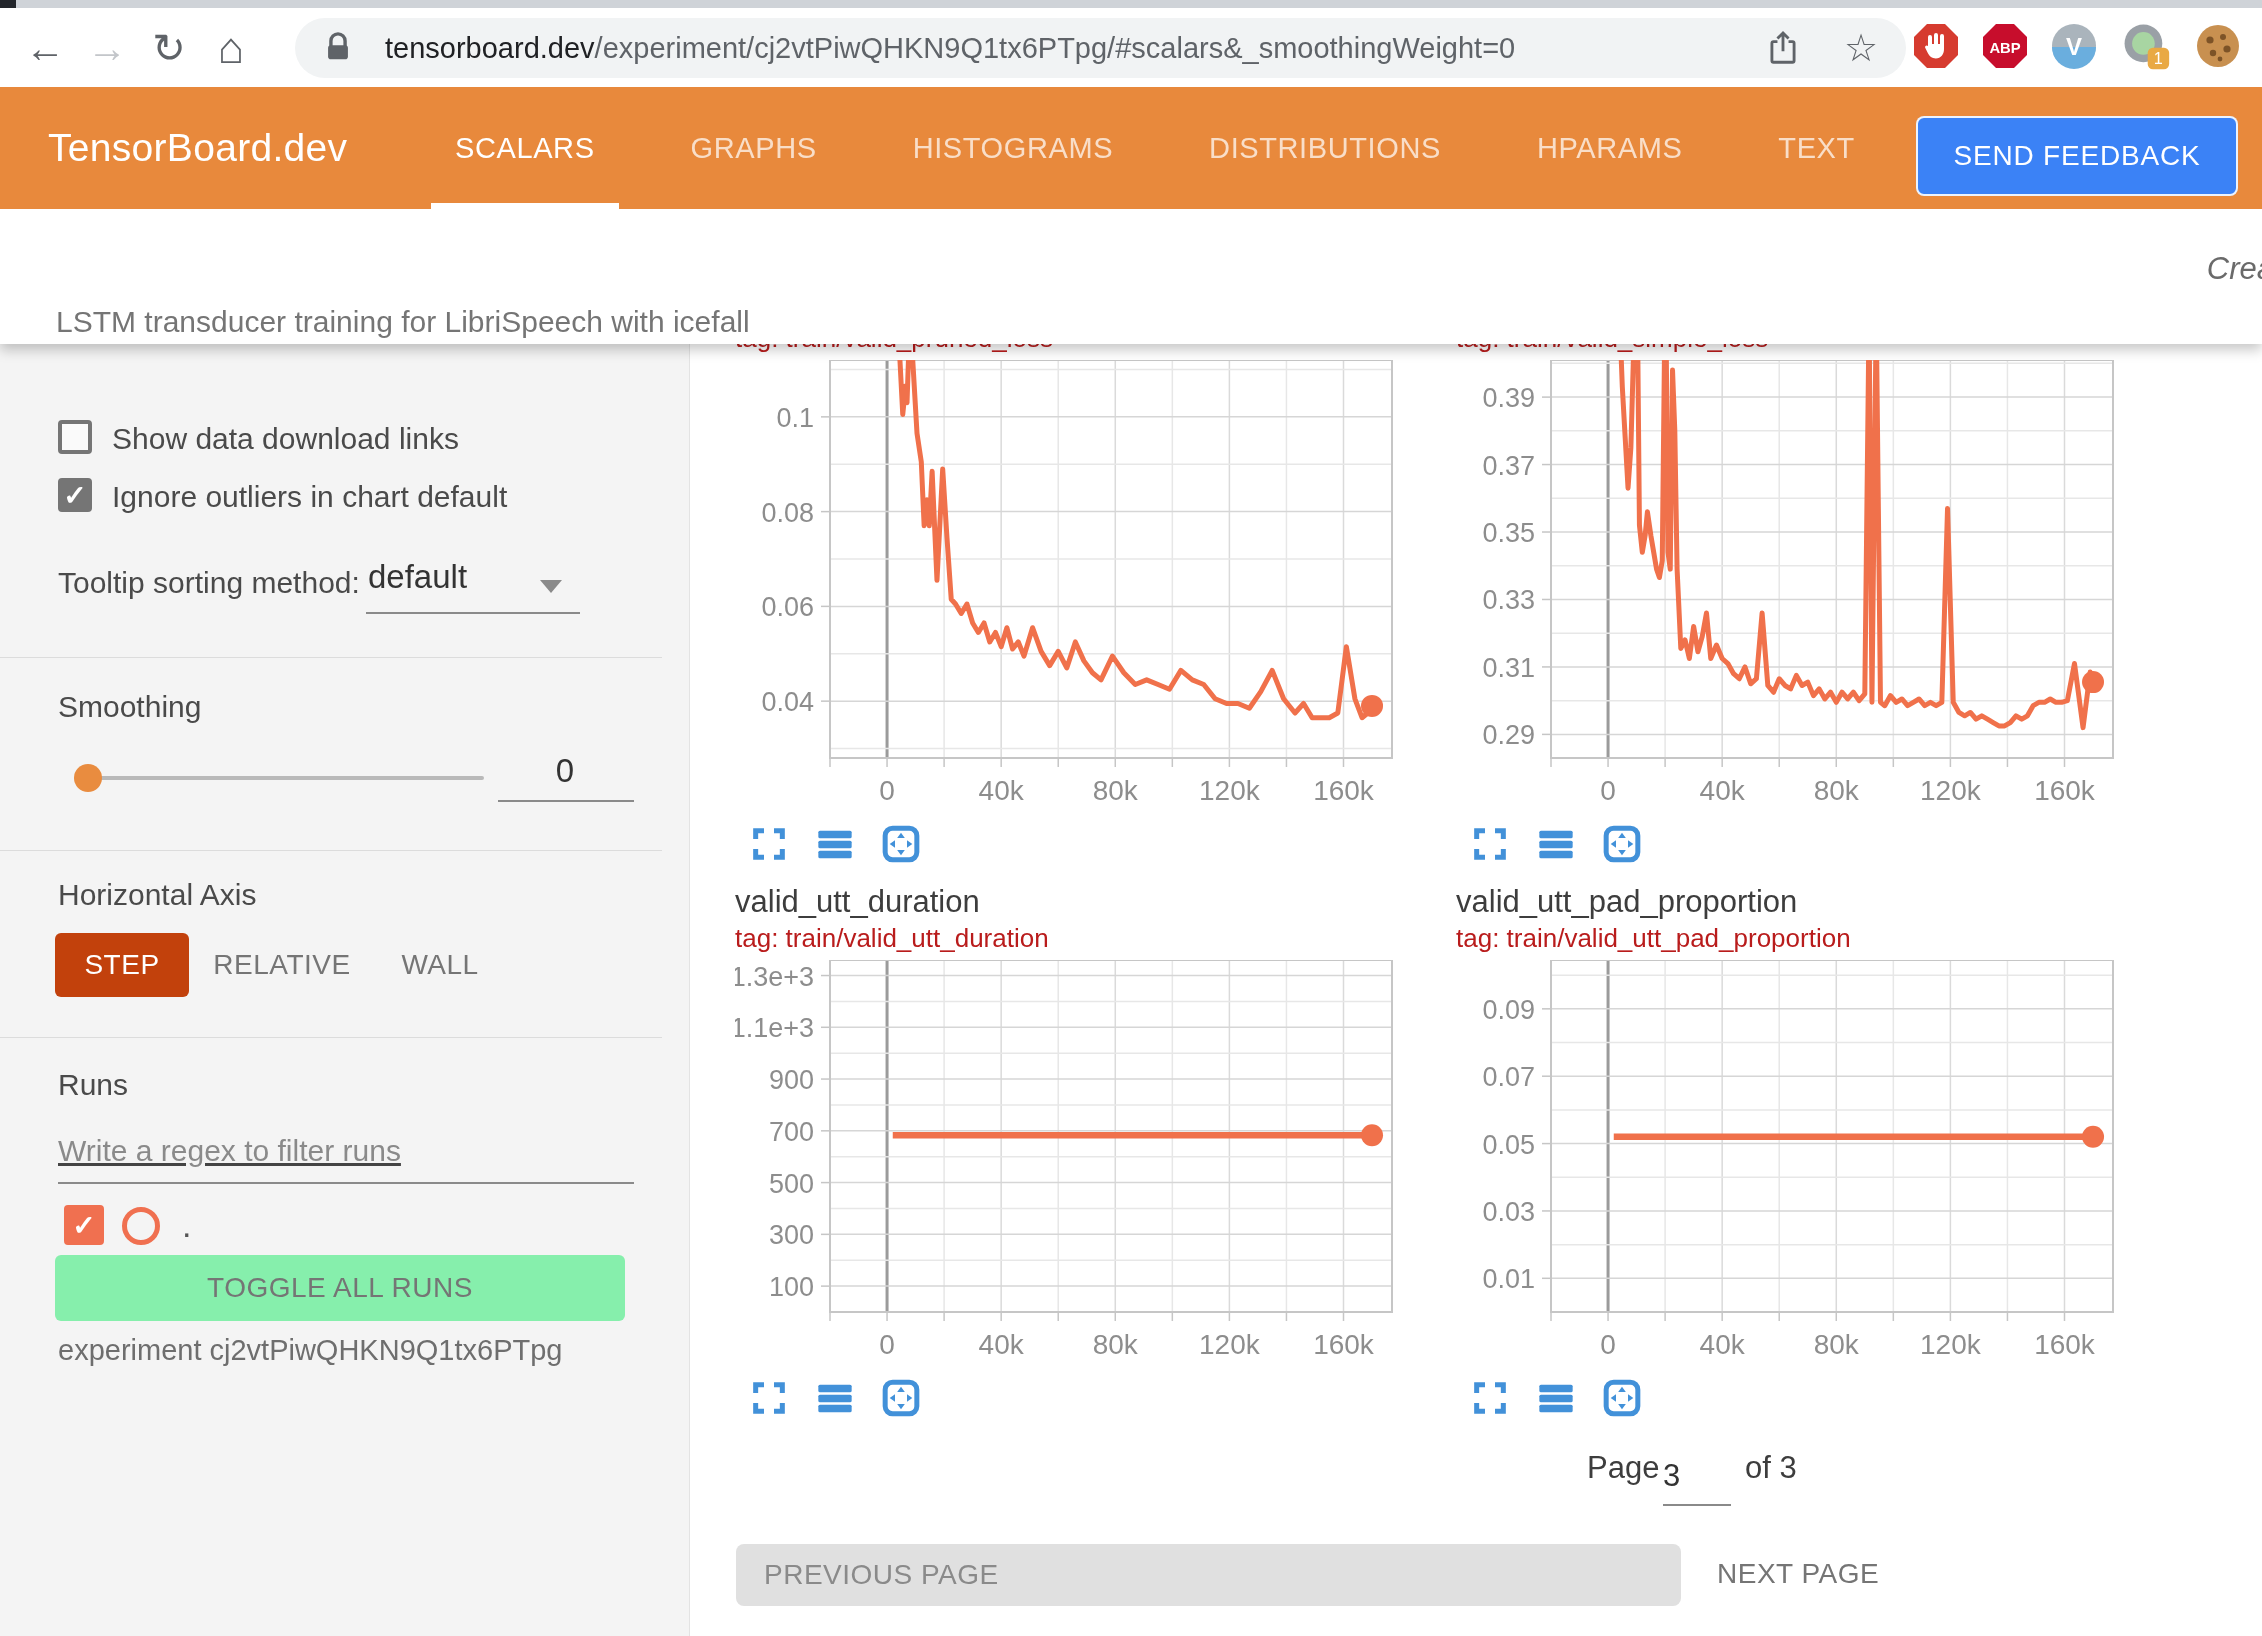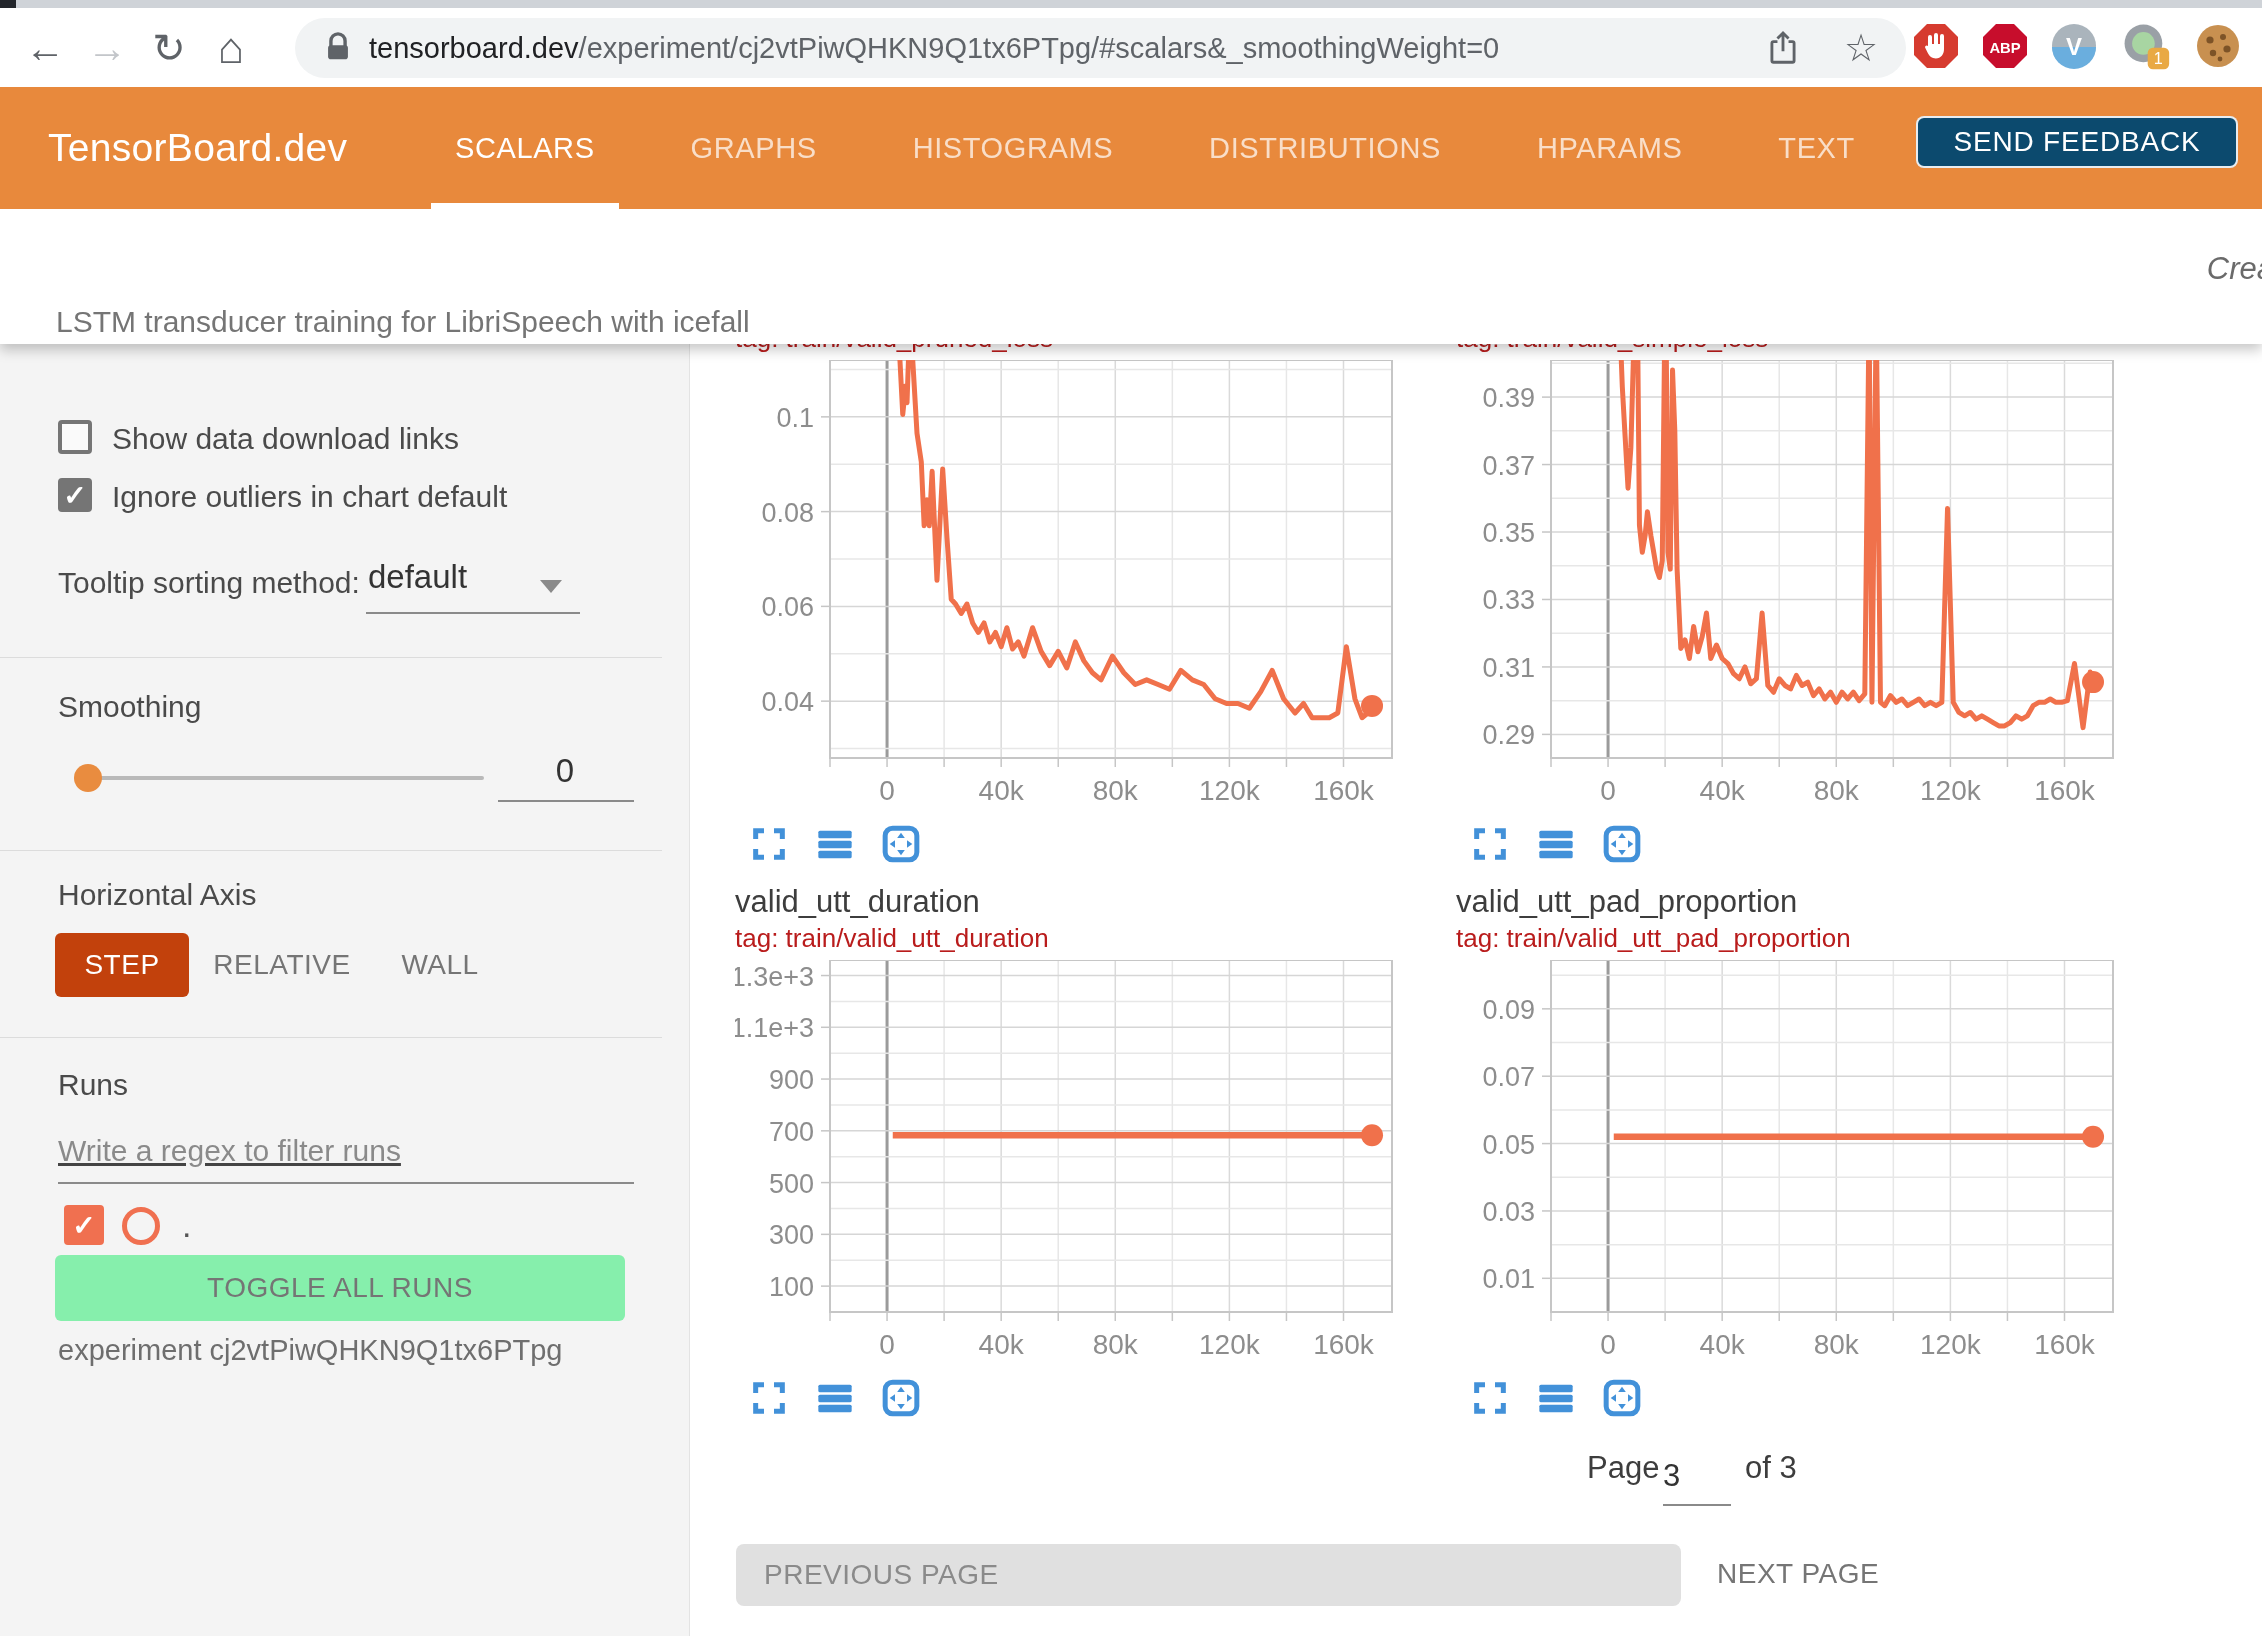--- a/index.html
+++ b/index.html
@@ -9,36 +9,36 @@
   .abs { position:absolute; }
 
   
   .tabstrip { left:0; top:0; width:2262px; height:8px; background:#cfd3d8; }
   .tabstrip-dark { left:0; top:0; width:16px; height:8px; background:#23262b; }
   .browser-bar { left:0; top:8px; width:2262px; height:79px; background:#fff; display:flex; align-items:center; }
   .nav-glyph { font-size:40px; color:#5f6368; line-height:1; }
   .nav-glyph.disabled { color:#c3c6ca; }
   .nav-btn { width:62px; text-align:center; cursor:pointer; }
   .omnibox { position:absolute; left:295px; top:10px; width:1611px; height:60px; background:#f1f3f4; border-radius:30px; display:flex; align-items:center; }
-  .url-text { font-size:29px; margin-left:14px; white-space:nowrap; }
+  .url-text { font-size:29px; margin-left:30px; white-space:nowrap; }
   .url-domain { color:#202124; }
   .url-path { color:#5f6368; }
   .omni-icons { position:absolute; right:28px; display:flex; align-items:center; gap:42px; }
   .star-glyph { font-size:38px; color:#5f6368; line-height:1; }
   .ext-row { position:absolute; right:20px; top:14px; display:flex; align-items:center; gap:21px; }
   .ext-icon { width:48px; height:48px; }
 
   
   .app-header { left:0; top:87px; width:2262px; height:122px; background:#e8893c; z-index:30; }
   .brand { position:absolute; left:48px; top:0; height:122px; display:flex; align-items:center; color:#fff; font-size:39px; font-weight:500; letter-spacing:.3px; }
   .tabs { position:absolute; left:431px; top:0; height:122px; display:flex; gap:48px; }
   .tab { position:relative; height:122px; display:flex; align-items:center; padding:16px 24px; color:rgba(255,255,255,.72); font-size:29px; letter-spacing:.6px; cursor:pointer; }
   .tab.active { color:#fff; }
   .tab.active::after { content:""; position:absolute; left:0; right:0; bottom:0; height:6px; background:#fff; }
-  .feedback-btn { position:absolute; right:24px; top:29px; width:322px; height:52px; border:2px solid rgba(255,255,255,.9); border-radius:8px; background:#0c4a6e; color:#fff; font-size:28px; letter-spacing:.8px; display:flex; align-items:center; justify-content:center; cursor:pointer; }
+  .feedback-btn { position:absolute; right:24px; top:29px; width:322px; height:80px; border:2px solid rgba(255,255,255,.9); border-radius:8px; background:#3b82f6; color:#fff; font-size:28px; letter-spacing:.8px; display:flex; align-items:center; justify-content:center; cursor:pointer; }
 
   
   .subheader { left:0; top:209px; width:2262px; height:135px; background:#fff; z-index:20; box-shadow:0 6px 12px rgba(0,0,0,.22); }
   .created { position:absolute; right:-12px; top:42px; font-size:31px; font-style:italic; color:#6a6a6a; white-space:nowrap; }
   .descr { position:absolute; left:56px; top:96px; font-size:30px; color:#757575; }
 
   
   .sidebar { left:0; top:344px; width:690px; height:1292px; background:#f4f4f4; z-index:10; border-right:1px solid #e3e3e3; }
   .sb-label { font-size:30px; color:#4a4a4a; }
   .divider { position:absolute; left:0; width:662px; height:1px; background:#dcdcdc; }

